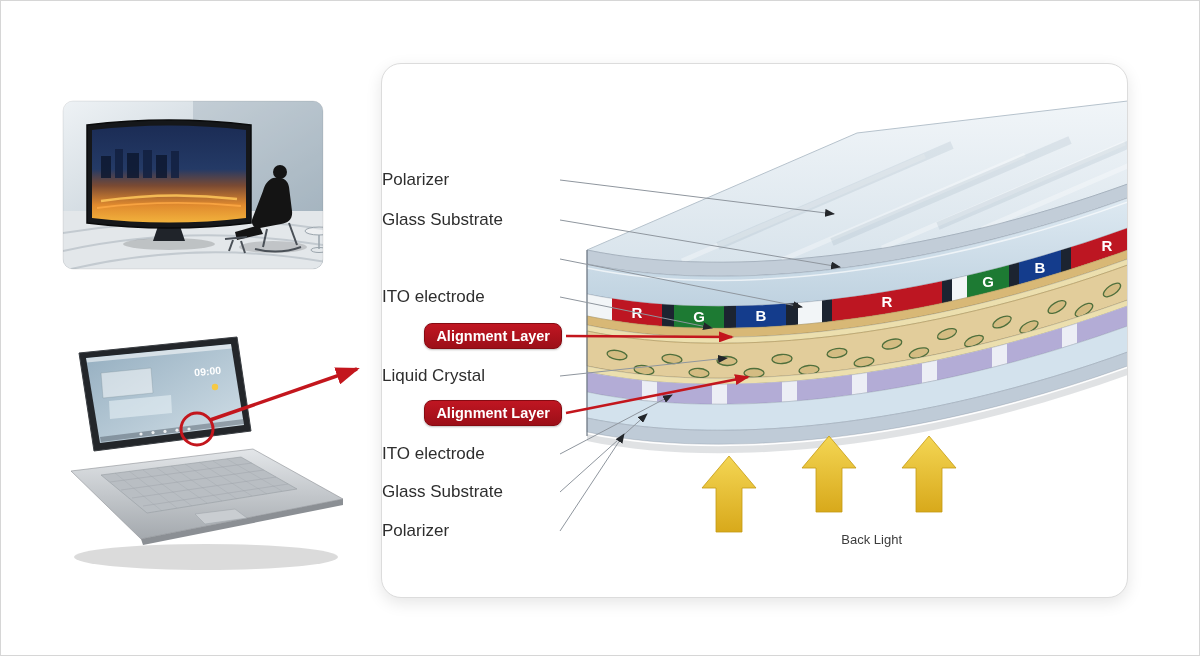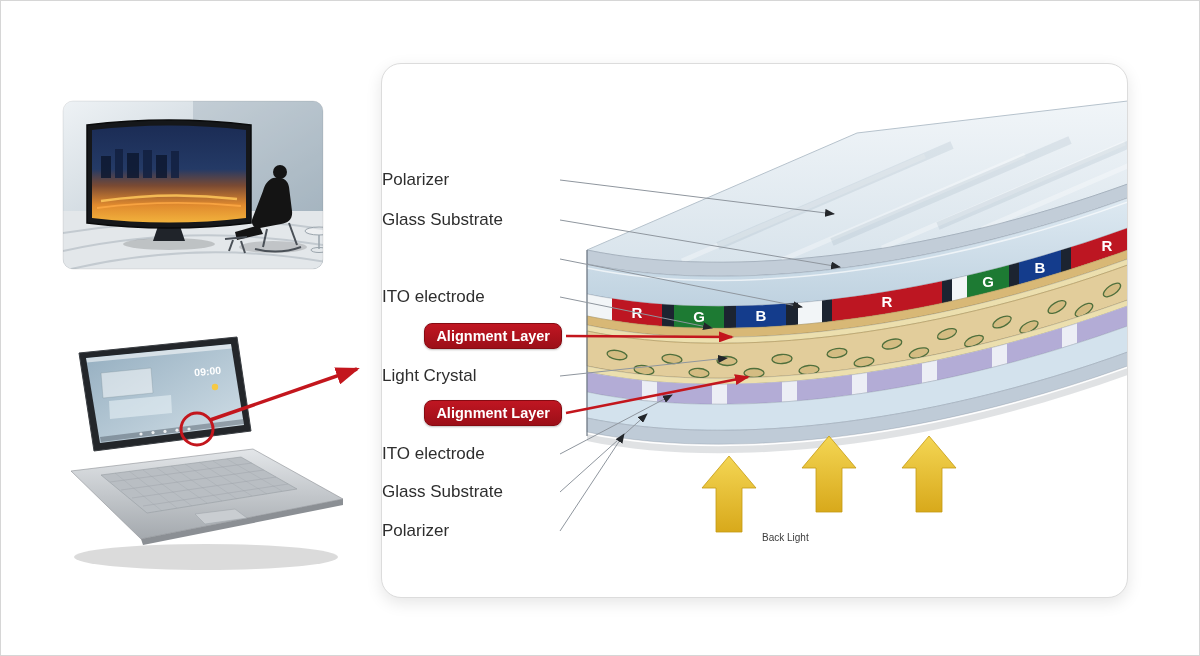--- a/index.html
+++ b/index.html
@@ -9,22 +9,22 @@
   .left-scene{position:absolute;left:0;top:0;width:380px;height:656px;}
   .panel{position:absolute;left:380px;top:62px;width:745px;height:533px;background:#ffffff;
          border:1px solid #dcdcdc;border-radius:20px;box-shadow:0 5px 16px rgba(0,0,0,0.10);overflow:hidden;}
   .panel-svg{position:absolute;left:0;top:0;width:745px;height:533px;}
   .layer-label{position:absolute;left:0;width:170px;text-align:left;height:24px;line-height:24px;
                font-size:17px;color:#2e2e2e;white-space:nowrap;}
   .badge-wrap{position:absolute;left:0;width:180px;text-align:right;}
   .badge{display:inline-block;background:linear-gradient(#c01622,#9c0f18);color:#fff;font-weight:bold;
          font-size:14.5px;padding:4px 11px;border-radius:8px;border:1px solid #860b12;
          box-shadow:0 1px 2px rgba(0,0,0,0.25);white-space:nowrap;}
-  .backlight-label{position:absolute;left:380px;top:468px;width:140px;text-align:left;
-                   font-size:10px;color:#3c3c3c;}
+  .backlight-label{position:absolute;left:380px;top:468px;width:140px;text-align:right;
+                   font-size:13px;color:#3c3c3c;}
 </style>
 </head>
 <body>
 
 <div class="stage">
 
   <svg class="left-scene" viewBox="0 0 380 656">
     <defs>
       <linearGradient id="gTVbg" x1="0" y1="0" x2="1" y2="1">
         <stop offset="0" stop-color="#eef2f5"></stop>
@@ -289,21 +289,21 @@
         <path d="M 547,372 l 27,32 h -14 v 44 h -26 v -44 h -14 Z"></path>
       </g>
     </svg>
 
     <div class="layer-label" style="top:104px;">Polarizer</div>
     <div class="layer-label" style="top:144px;">Glass Substrate</div>
     <div class="layer-label" style="top:221px;">ITO electrode</div>
     <div class="badge-wrap" style="top:259px;">
       <span class="badge">Alignment Layer</span>
     </div>
-    <div class="layer-label" style="top:300px;">Light Crystal</div>
+    <div class="layer-label" style="top:300px;">Liquid Crystal</div>
     <div class="badge-wrap" style="top:336px;">
       <span class="badge">Alignment Layer</span>
     </div>
     <div class="layer-label" style="top:378px;">ITO electrode</div>
     <div class="layer-label" style="top:416px;">Glass Substrate</div>
     <div class="layer-label" style="top:455px;">Polarizer</div>
 
     <div class="backlight-label">Back Light</div>
   </div>
 

